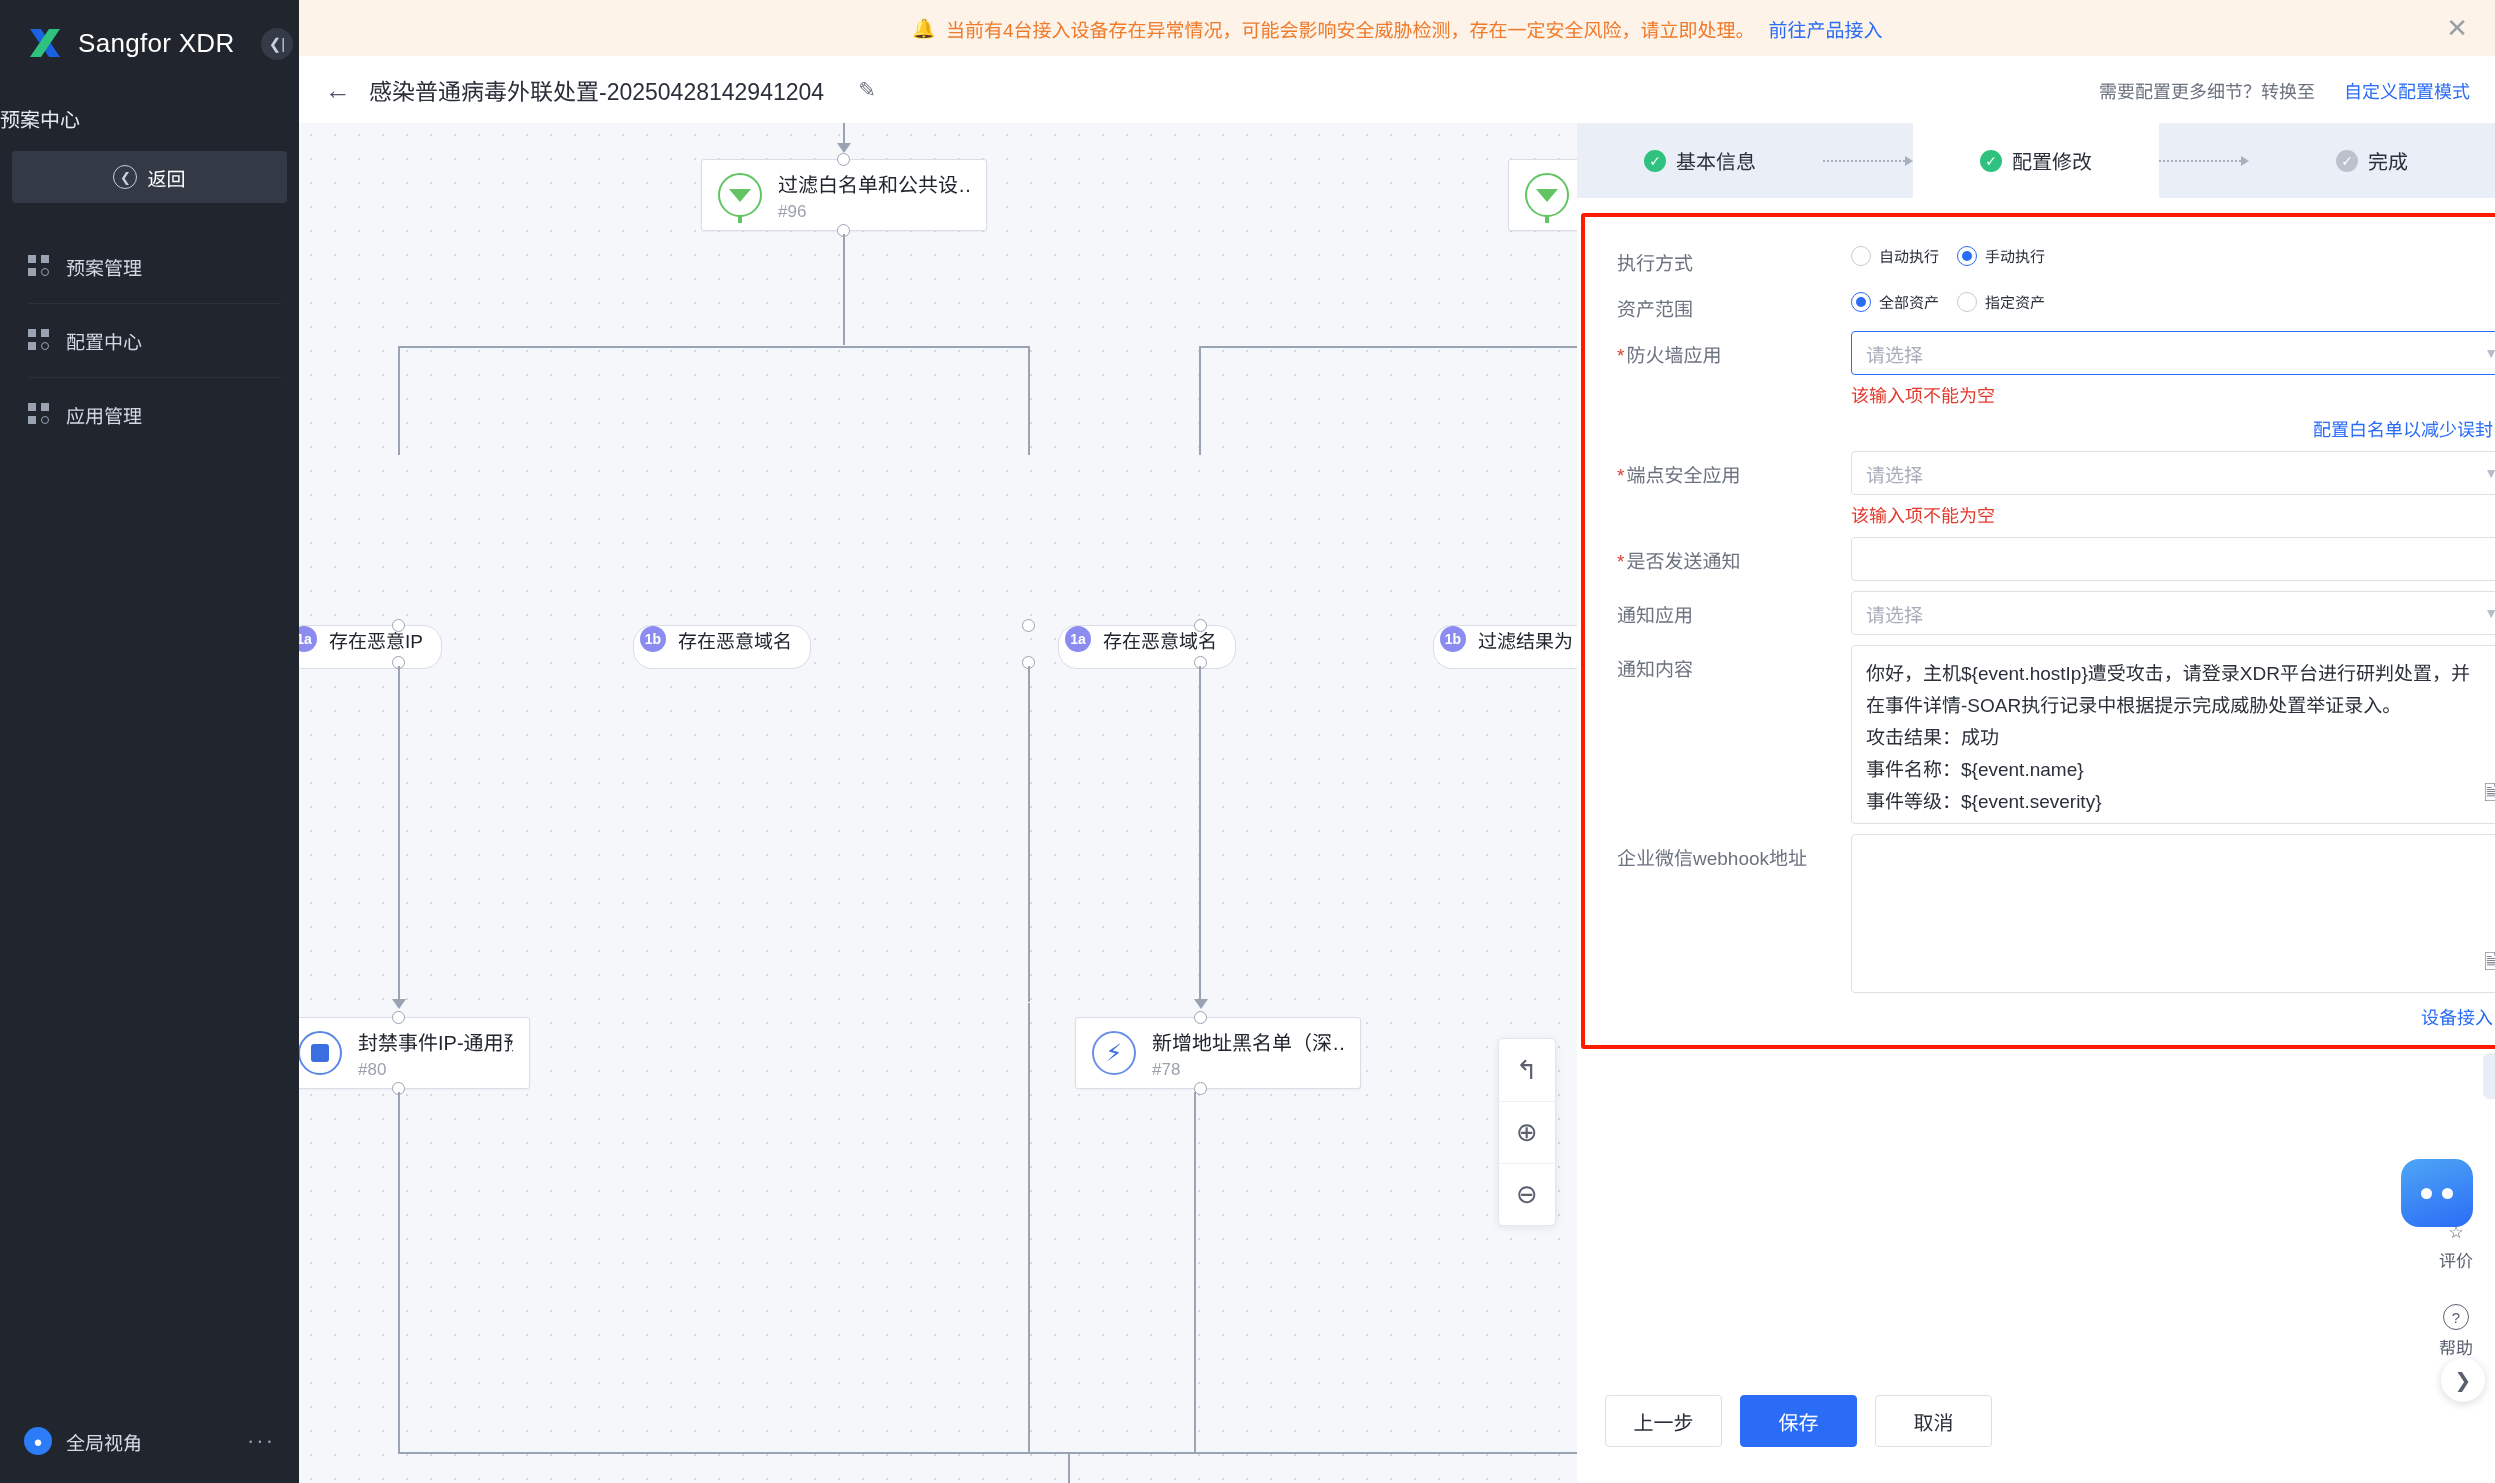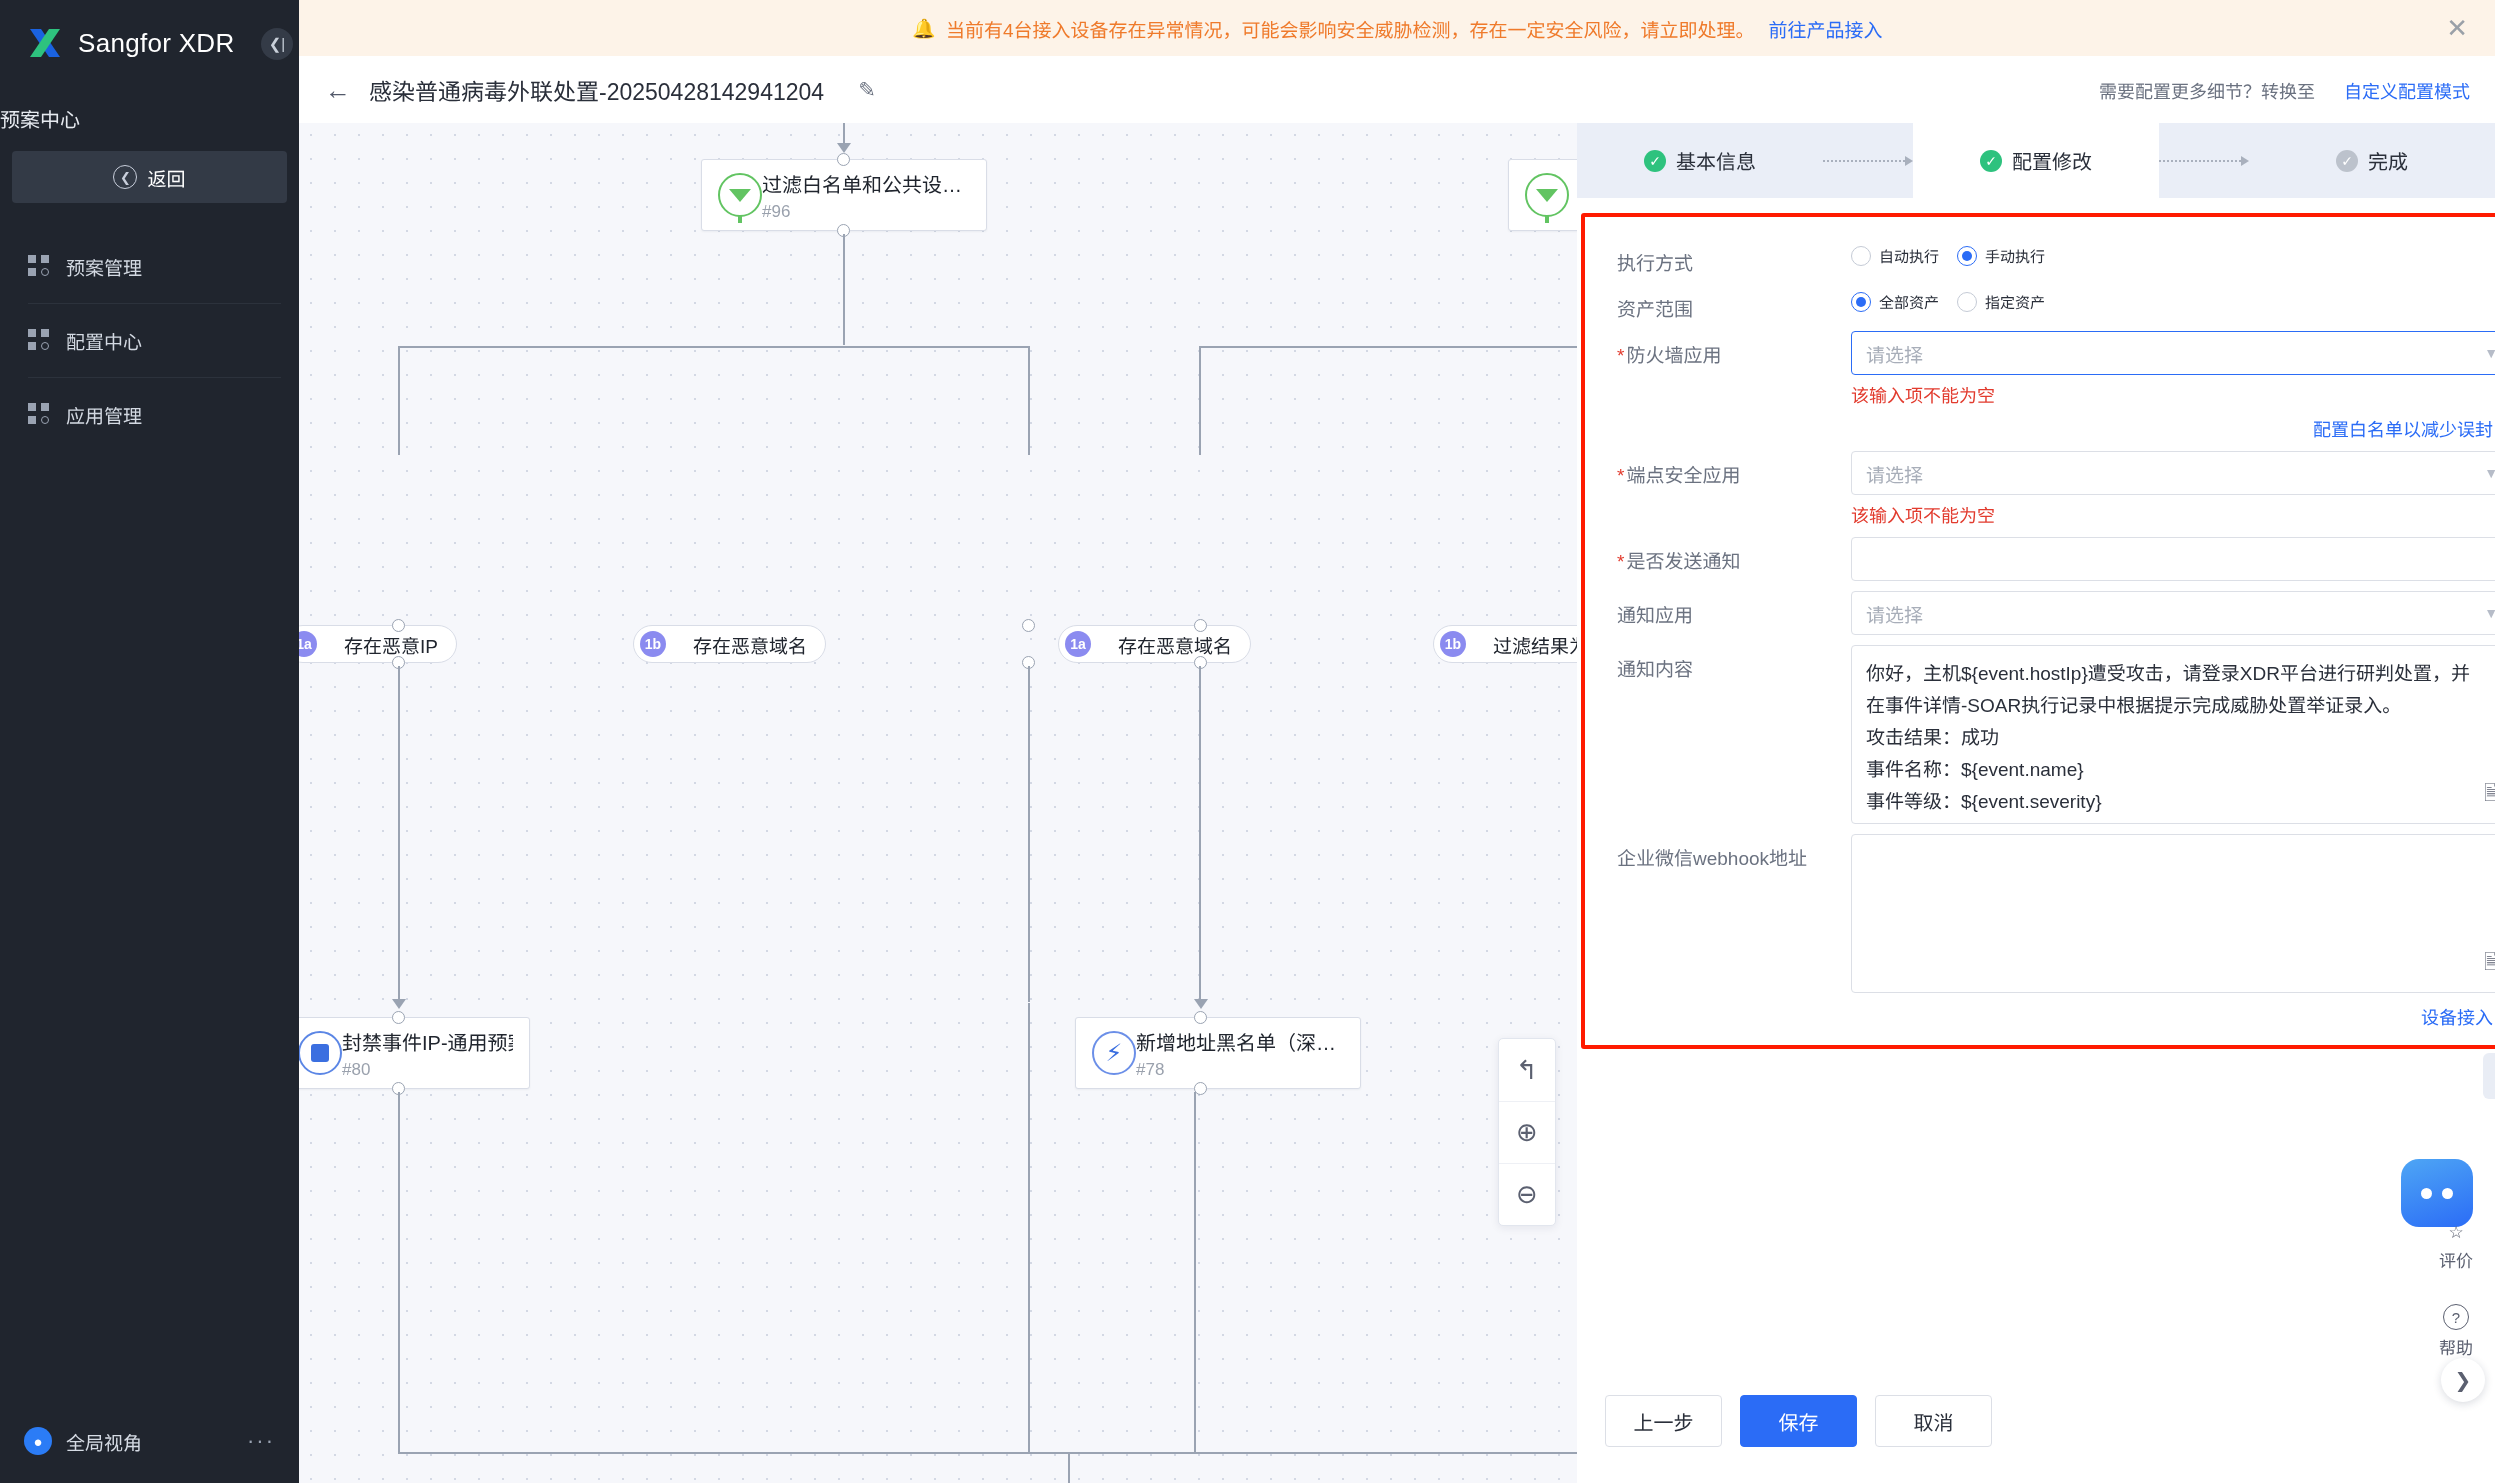--- a/index.html
+++ b/index.html
@@ -96,40 +96,40 @@
   
   .canvas {
     position: absolute; left: 299px; top: 123px; width: 1279px; height: 1360px;
     background: #f6f7fb;
     background-image: radial-gradient(#d3d8e4 1.3px, transparent 1.3px);
     background-size: 24px 24px;
     overflow: hidden;
   }
   .node {
     position: absolute; background: #ffffff; border: 1px solid #d9dde7; border-radius: 3px;
-    display: flex; align-items: center; gap: 0; padding: 0 16px;
+    display: flex; align-items: center; gap: 16px; padding: 0 16px;
     box-shadow: 0 1px 2px rgba(20,30,60,.05);
   }
   .node .txt { display: flex; flex-direction: column; gap: 4px; overflow: hidden; }
   .node .n-title { font-size: 20px; color: #20252e; white-space: nowrap; }
   .node .n-id { font-size: 17px; color: #9aa1ad; }
   .node-icon {
     width: 44px; height: 44px; border-radius: 50%; border: 2px solid #62c462;
     display: flex; align-items: center; justify-content: center; flex: 0 0 auto;
   }
   .node-icon.blue { border-color: #6b8fe8; }
   .node-icon.blue-fill { border-color: #5b86e5; }
   .funnel { width:0;height:0;border-left:11px solid transparent;border-right:11px solid transparent;border-top:13px solid #62c462; position:relative;}
   .funnel::after{content:"";position:absolute;left:-2px;top:13px;width:4px;height:8px;background:#62c462;}
   .bolt { color:#3b6fe0; font-size:24px; line-height:1; }
   .sq { width:18px;height:18px;background:#3b6fe0;border-radius:3px; }
 
   .cond {
-    position: absolute; height: 38px; background: #ffffff; border: 1px solid #d9dde7;
-    border-radius: 19px; display: flex; align-items: center; gap: 27px; padding: 0 18px 0 6px;
+    position: absolute; height: 44px; background: #ffffff; border: 1px solid #d9dde7;
+    border-radius: 19px; display: flex; align-items: flex-start; gap: 12px; padding: 0 18px 0 6px;
     font-size: 19px; color: #20252e; white-space: nowrap;
   }
   .cond .badge {
     width: 26px; height: 26px; border-radius: 50%; background: #8b8bf0; color: #fff;
     display: flex; align-items: center; justify-content: center; font-size: 14px; font-weight: bold;
     flex: 0 0 auto;
   }
   .port {
     position: absolute; width: 13px; height: 13px; border-radius: 50%;
     background: #ffffff; border: 1.8px solid #9aa3b2;

